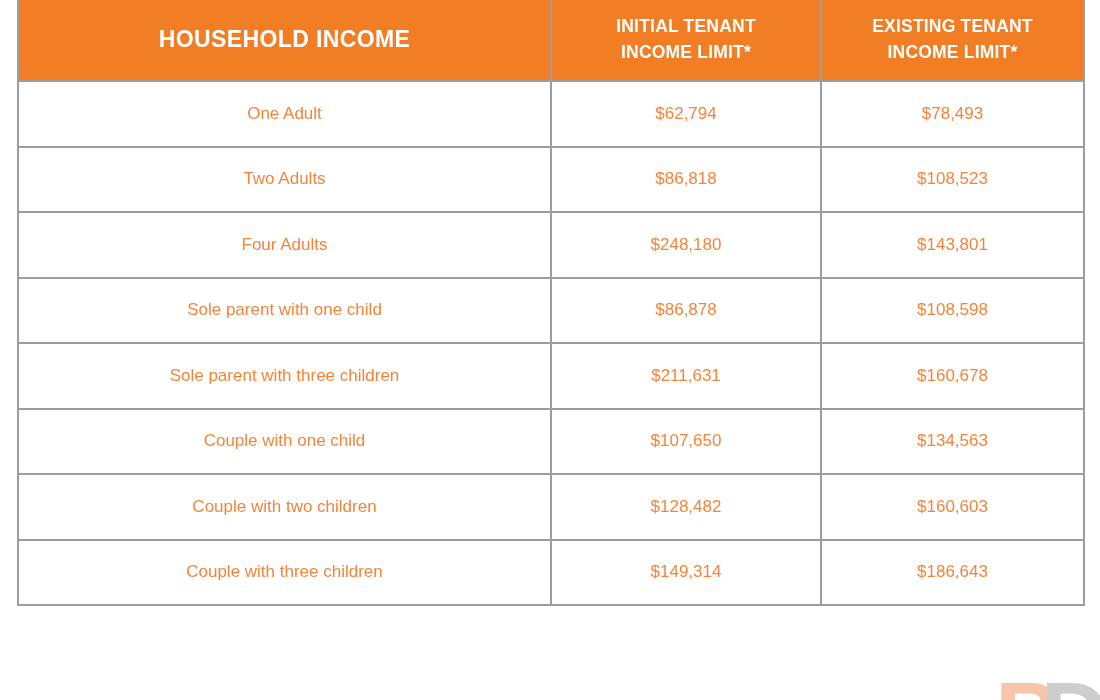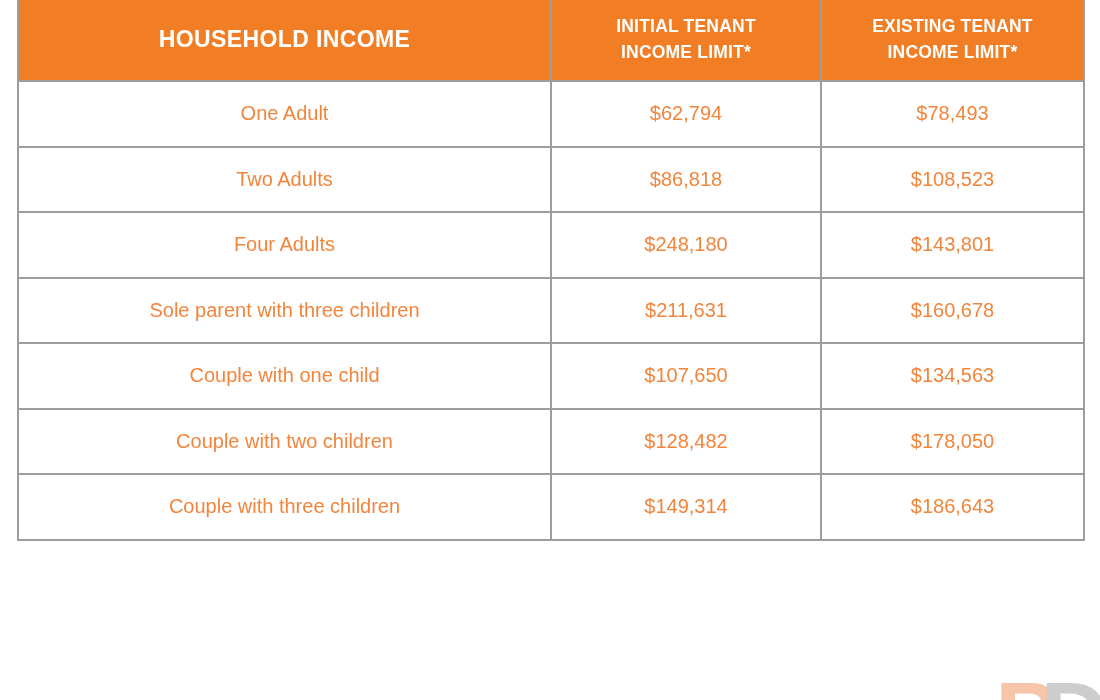--- a/index.html
+++ b/index.html
@@ -46,21 +46,21 @@
     letter-spacing: 0.2px;
   }
   th.head-sub .line {
     display: block;
     line-height: 1.45;
   }
   .income-table tbody td {
     background: #ffffff;
     color: #f2853c;
     height: 63.5px;
-    font-size: 20px;
+    font-size: 17px;
   }
   .watermark {
     position: absolute;
     top: 668px;
     left: 995px;
     z-index: 5;
     pointer-events: none;
     font-weight: 900;
     font-size: 95px;
     line-height: 1;
@@ -102,33 +102,38 @@
       <td>Two Adults</td>
       <td>$86,818</td>
       <td>$108,523</td>
     </tr>
     <tr>
       <td>Four Adults</td>
       <td>$248,180</td>
       <td>$143,801</td>
     </tr>
     <tr>
+      <td>Sole parent with one child</td>
+      <td>$86,878</td>
+      <td>$108,598</td>
+    </tr>
+    <tr>
       <td>Sole parent with three children</td>
       <td>$211,631</td>
       <td>$160,678</td>
     </tr>
     <tr>
       <td>Couple with one child</td>
       <td>$107,650</td>
       <td>$134,563</td>
     </tr>
     <tr>
       <td>Couple with two children</td>
       <td>$128,482</td>
-      <td>$178,050</td>
+      <td>$160,603</td>
     </tr>
     <tr>
       <td>Couple with three children</td>
       <td>$149,314</td>
       <td>$186,643</td>
     </tr>
   </tbody>
 </table>
 
 <div class="watermark"><span class="wm-left">P</span><span class="wm-right">D</span></div>

